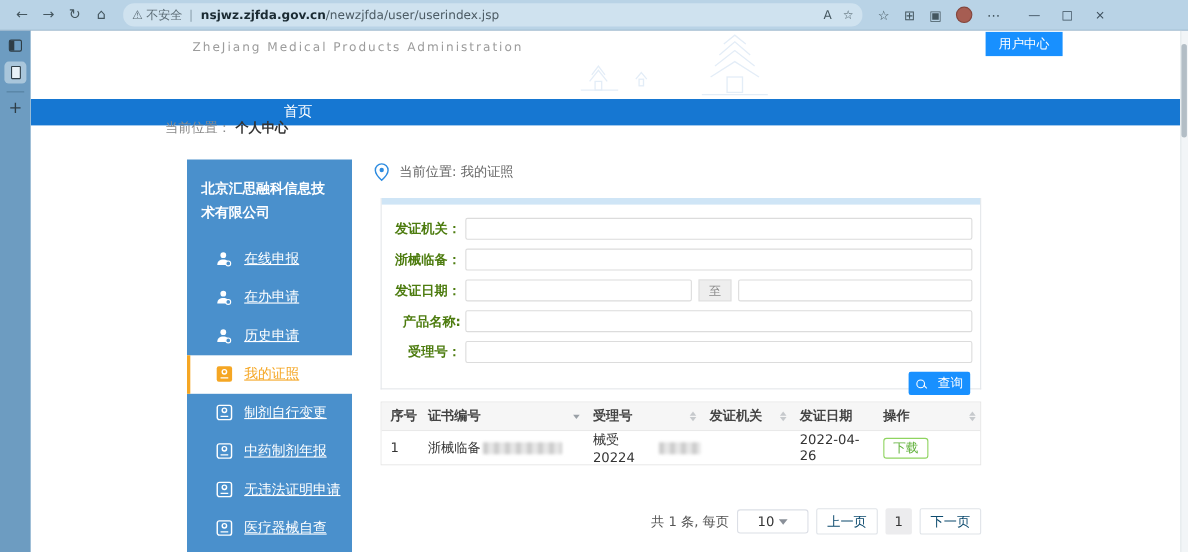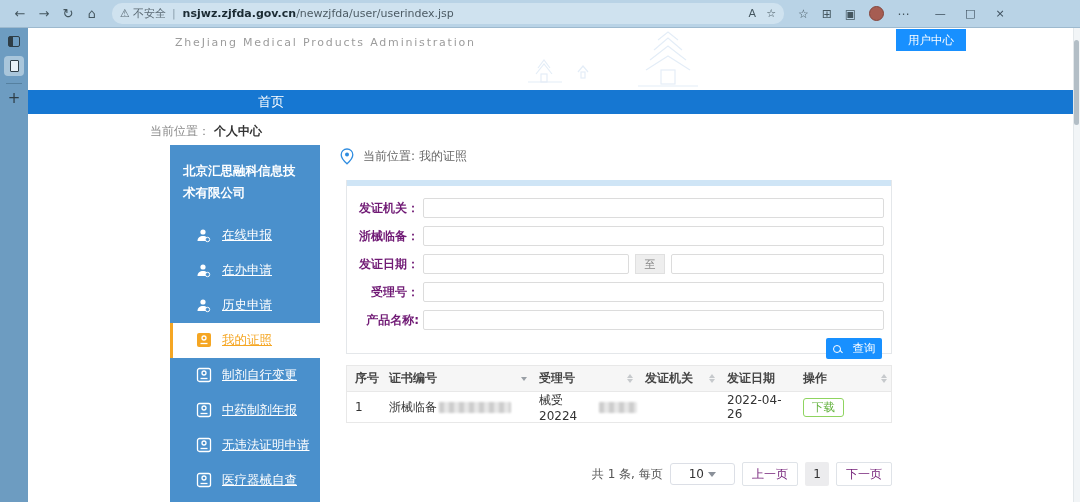--- a/index.html
+++ b/index.html
@@ -37,41 +37,41 @@
   .site-header { position:absolute; left:0; top:0; width:100%; height:62px; background:#fff; }
   .brand { position:absolute; left:147px; top:6px; }
   .brand-title { font-size:27px; font-weight:bold; color:#e8131c; letter-spacing:2px; line-height:1.1; }
   .brand-sub { font-size:11px; color:#9c9c9c; letter-spacing:1.8px; margin-top:2px; text-align:center; }
   .watermark { position:absolute; left:470px; top:2px; opacity:.85; }
   .user-center-btn { position:absolute; right:107px; top:1px; width:70px; height:22px; background:#1890ff; color:#fff; font-size:11.5px; display:flex; align-items:center; justify-content:center; cursor:pointer; }
 
   .nav-bar { position:absolute; left:0; top:62px; width:100%; height:24px; background:#1677d2; }
   .nav-home { position:absolute; left:200px; width:86px; height:24px; line-height:24px; text-align:center; color:#fff; font-size:13px; cursor:pointer; }
 
-  .crumb-top { position:absolute; left:122px; top:95px; font-size:12px; color:#8a8a8a;font-family:Liberation Serif, serif; }
+  .crumb-top { position:absolute; left:122px; top:80px; font-size:12px; color:#8a8a8a;font-family:Liberation Serif, serif; }
   .crumb-top b { color:#333; font-weight:bold; margin-left:4px; }
 
   
   .sidebar { position:absolute; left:142px; top:117px; width:150px; height:357px; background:#4a90cc; }
   .company { padding:15px 13px 10px; color:#fff; font-size:12.5px; font-weight:bold; line-height:1.75; }
   .menu { margin-top:4px; }
   .menu-item { height:35px; display:flex; align-items:center; padding-left:25px; color:#fff; font-size:12.5px; cursor:pointer;text-decoration:underline; }
   .menu-item .mi-icon { width:17px; height:17px; margin-right:10px; display:flex; align-items:center; justify-content:center; }
   .menu-item.active { background:#fff; color:#f5a623; border-left:3px solid #f5a623; padding-left:22px; }
 
   
   .main-crumb { position:absolute; left:312px; top:120px; display:flex; align-items:center; font-size:12px; color:#666; }
   .main-crumb svg { margin-right:9px; }
 
   .panel { position:absolute; background:#fff; border:1px solid #e4e7ea; }
   .form-panel { left:318px; top:152px; width:546px; height:174px; border-top:none; }
   .form-strip { height:6px; background:#cfe5f6; }
   .form-body { padding:8px 0 0; }
   .form-row { display:flex; align-items:center; height:28px; }
-  .form-row label { width:72px; text-align:right; font-size:12px; font-weight:bold; color:#701a75; flex:none; }
+  .form-row label { width:72px; text-align:right; font-size:12px; font-weight:bold; color:#4d7c0f; flex:none; }
   .f-input { height:20px; background:#fff; border:1px solid #dcdcdc; border-radius:2px; }
   .f-wide { width:461px; margin-left:4px; }
   .f-date { width:206px; margin-left:4px; }
   .to-box { width:30px; height:20px; margin-left:6px; background:#eeeeee; border:1px solid #e0e0e0; color:#888; font-size:11px; display:flex; align-items:center; justify-content:center; }
   .f-date2 { width:213px; margin-left:6px; }
   .search-row { display:flex; justify-content:flex-end; padding-right:9px; margin-top:4px; }
   .search-btn { width:56px; height:21px; background:#1890ff; color:#fff; border:none; border-radius:2px; font-size:11.5px; display:flex; align-items:center; justify-content:center; gap:12px; cursor:pointer; font-family:inherit; }
   .mag { width:8px; height:8px; border:1.4px solid #fff; border-radius:50%; position:relative; display:inline-block; }
   .mag::after { content:""; position:absolute; width:4px; height:1.4px; background:#fff; transform:rotate(45deg); right:-3px; bottom:-1px; }
 
@@ -86,21 +86,21 @@
   .tri-up { width:0; height:0; border-left:3.5px solid transparent; border-right:3.5px solid transparent; border-bottom:4px solid #c6c9cc; }
   .tri-down { width:0; height:0; border-left:3.5px solid transparent; border-right:3.5px solid transparent; border-top:4px solid #c6c9cc; }
   .tri-down.solo { border-top-color:#9aa0a6; }
   .blur-block { display:inline-block; height:11px; margin-left:2px; border-radius:1px; background:repeating-linear-gradient(90deg,#cdcdcd 0 5px,#e6e6e6 5px 10px); filter:blur(1.3px); }
   .dl-btn { height:19px; padding:0 8px; background:#fff; border:1px solid #8fd460; color:#61b13b; font-size:11.5px; border-radius:3px; display:flex; align-items:center; cursor:pointer; font-family:inherit; }
 
   
   .pager { position:absolute; left:318px; top:378px; width:546px; display:flex; justify-content:flex-end; align-items:center; gap:7px; font-size:12px; color:#555; margin-top:56px; }
   .page-size { display:flex; align-items:center; gap:4px; border:1px solid #dcdfe6; border-radius:3px; height:22px; padding:0 18px; background:#fff; cursor:pointer; color:#333; }
   .ps-caret { width:0; height:0; border-left:4px solid transparent; border-right:4px solid transparent; border-top:5px solid #8a9099; }
-  .pg-btn { height:24px; padding:0 9px; display:flex; align-items:center; border:1px solid #dfe3e8; background:#fff; color:#701a75; border-radius:2px; font-size:12px; cursor:default; }
+  .pg-btn { height:24px; padding:0 9px; display:flex; align-items:center; border:1px solid #dfe3e8; background:#fff; color:#0c4a6e; border-radius:2px; font-size:12px; cursor:default; }
   .pg-cur { height:24px; min-width:24px; display:flex; align-items:center; justify-content:center; background:#ececee; color:#333; border-radius:2px; font-size:12px; }
 
   
   .scrollbar { position:absolute; right:0; top:28px; width:7px; height:474px; background:#f2f5f7; border-left:1px solid #e3e8eb; }
   .scroll-thumb { position:absolute; right:1px; top:12px; width:5px; height:85px; background:#b3bec6; border-radius:3px; }
 </style>
 </head>
 <body>
 
 <div class="root">
@@ -280,25 +280,25 @@
           <label>浙械临备：</label>
           <div class="f-input f-wide"></div>
         </div>
         <div class="form-row">
           <label>发证日期：</label>
           <div class="f-input f-date"></div>
           <div class="to-box">至</div>
           <div class="f-input f-date2"></div>
         </div>
         <div class="form-row">
+          <label>产品名称:</label>
+          <div class="f-input f-wide"></div>
+        </div>
+        <div class="form-row">
           <label>受理号：</label>
-          <div class="f-input f-wide"></div>
-        </div>
-        <div class="form-row">
-          <label>产品名称:</label>
           <div class="f-input f-wide"></div>
         </div>
         <div class="search-row">
           <button class="search-btn">
             <span class="mag"></span>
             <span>查询</span>
           </button>
         </div>
       </div>
     </div>

